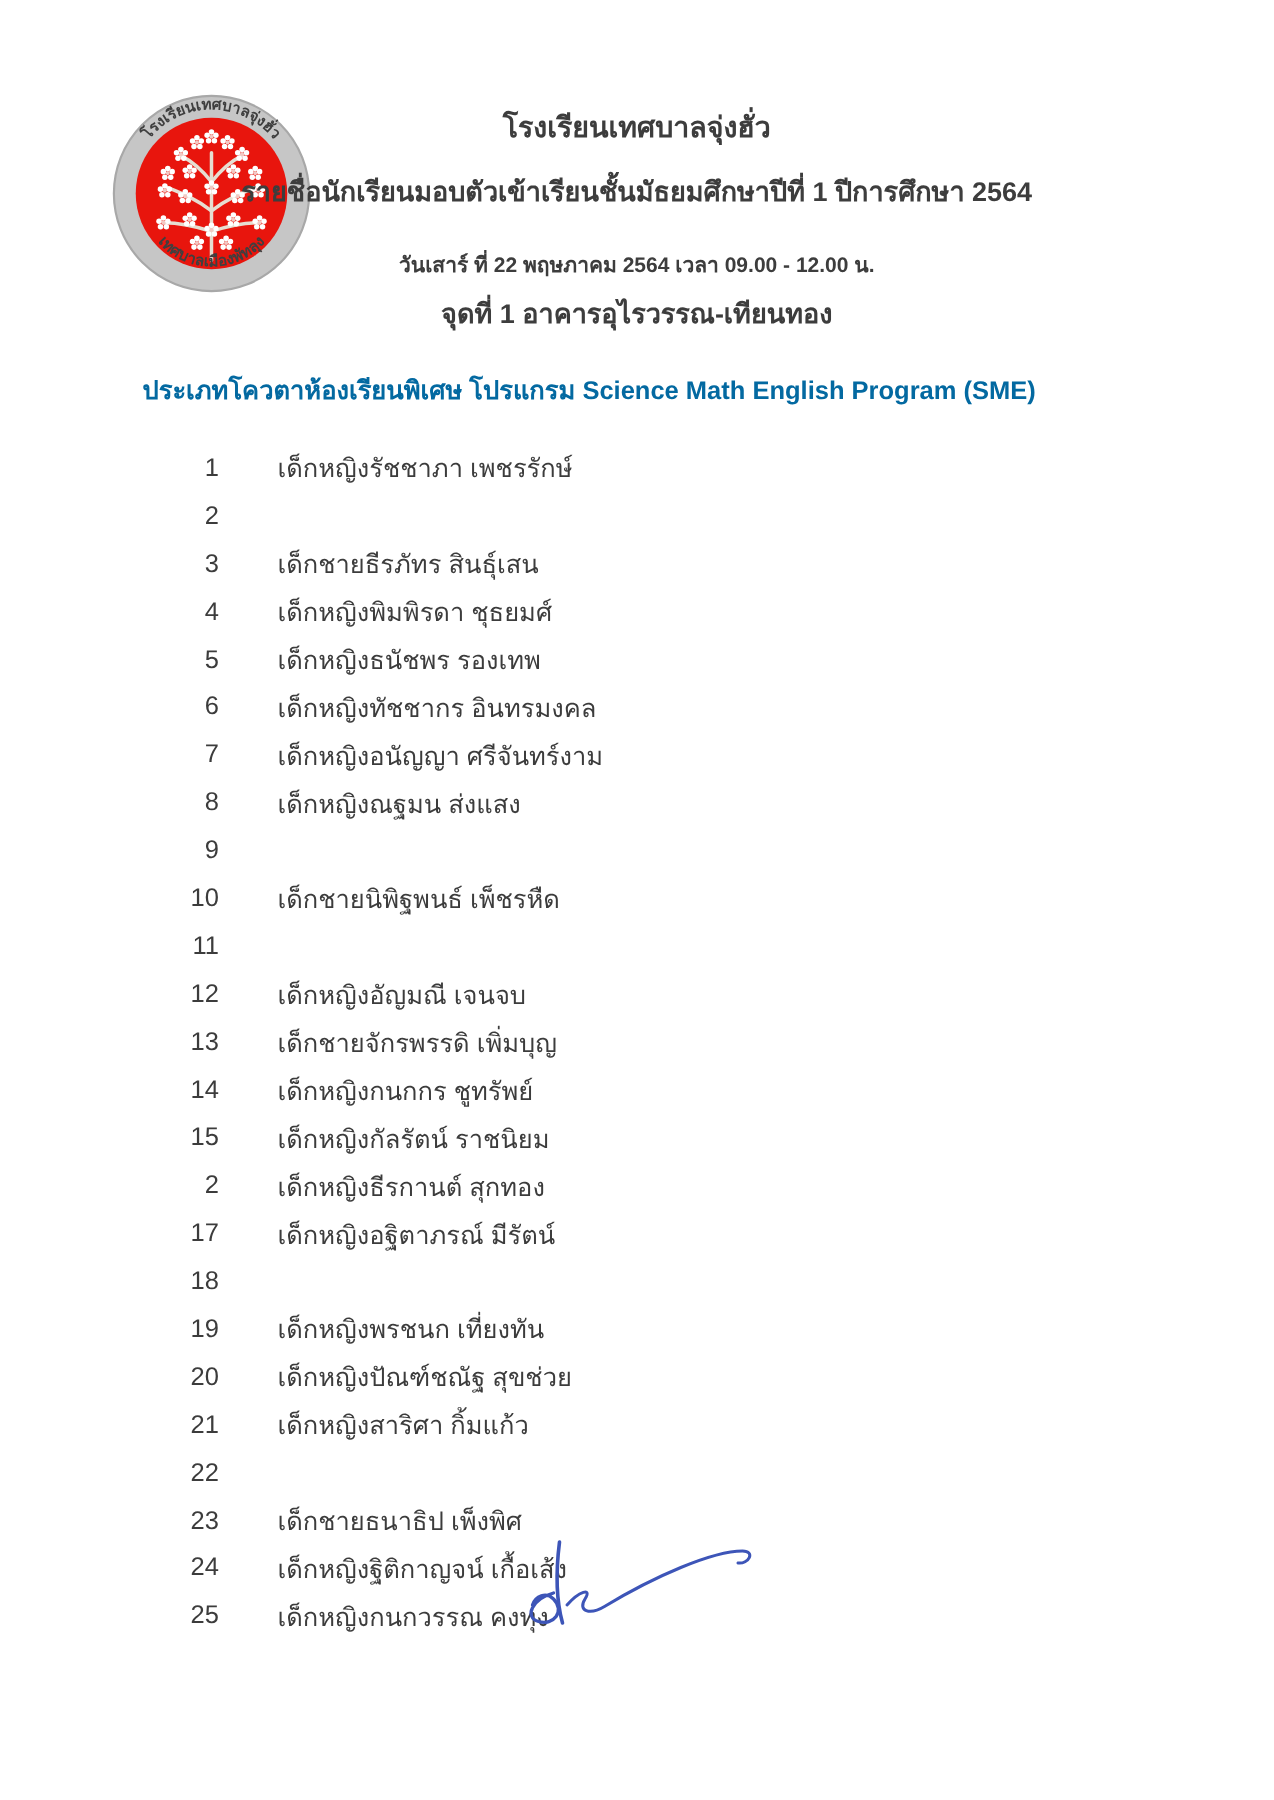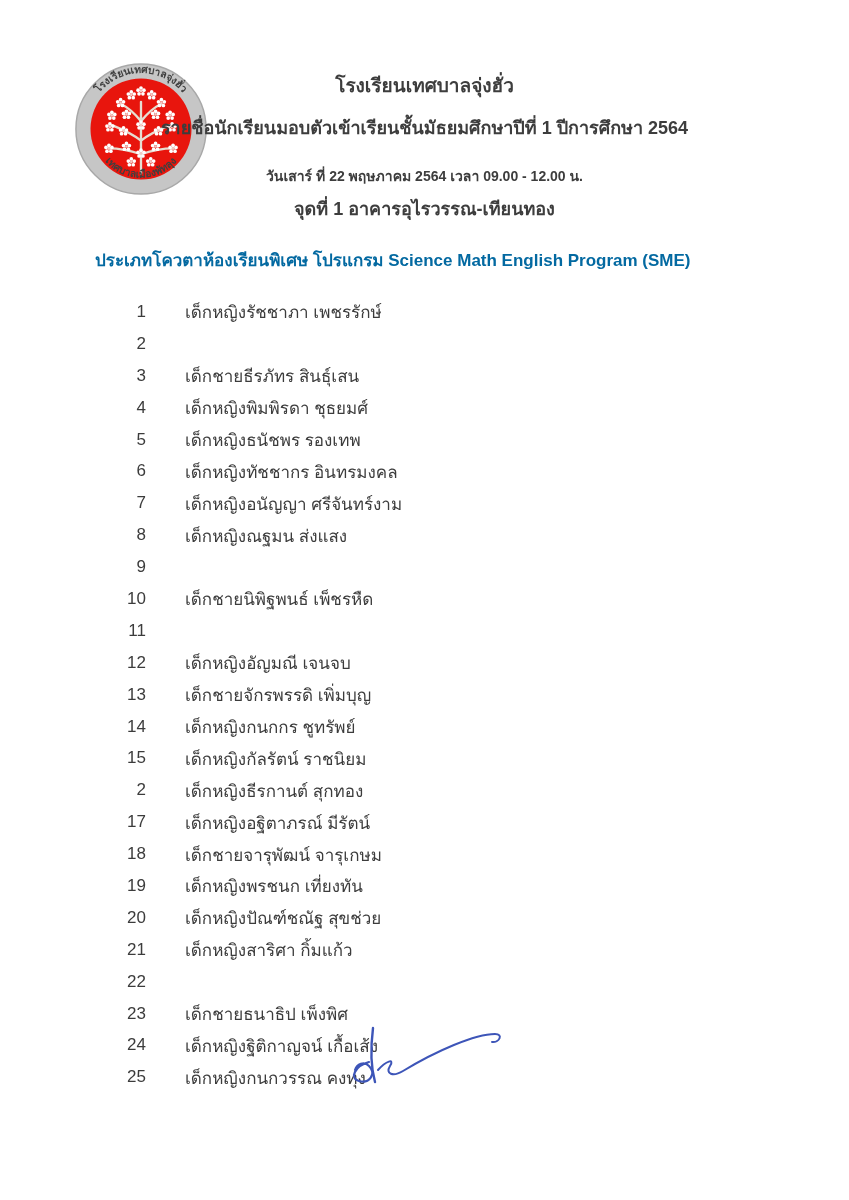--- a/index.html
+++ b/index.html
@@ -170,21 +170,20 @@
       <div class="row">
         <span class="no">2</span>
         <span class="name">เด็กหญิงธีรกานต์  สุกทอง</span>
       </div>
       <div class="row">
         <span class="no">17</span>
         <span class="name">เด็กหญิงอฐิตาภรณ์ มีรัตน์</span>
       </div>
       <div class="row">
         <span class="no">18</span>
-        <span class="name">เด็กชายจารุพัฒน์ จารุเกษม</span>
       </div>
       <div class="row">
         <span class="no">19</span>
         <span class="name">เด็กหญิงพรชนก เที่ยงทัน</span>
       </div>
       <div class="row">
         <span class="no">20</span>
         <span class="name">เด็กหญิงปัณฑ์ชณัฐ  สุขช่วย</span>
       </div>
       <div class="row">

